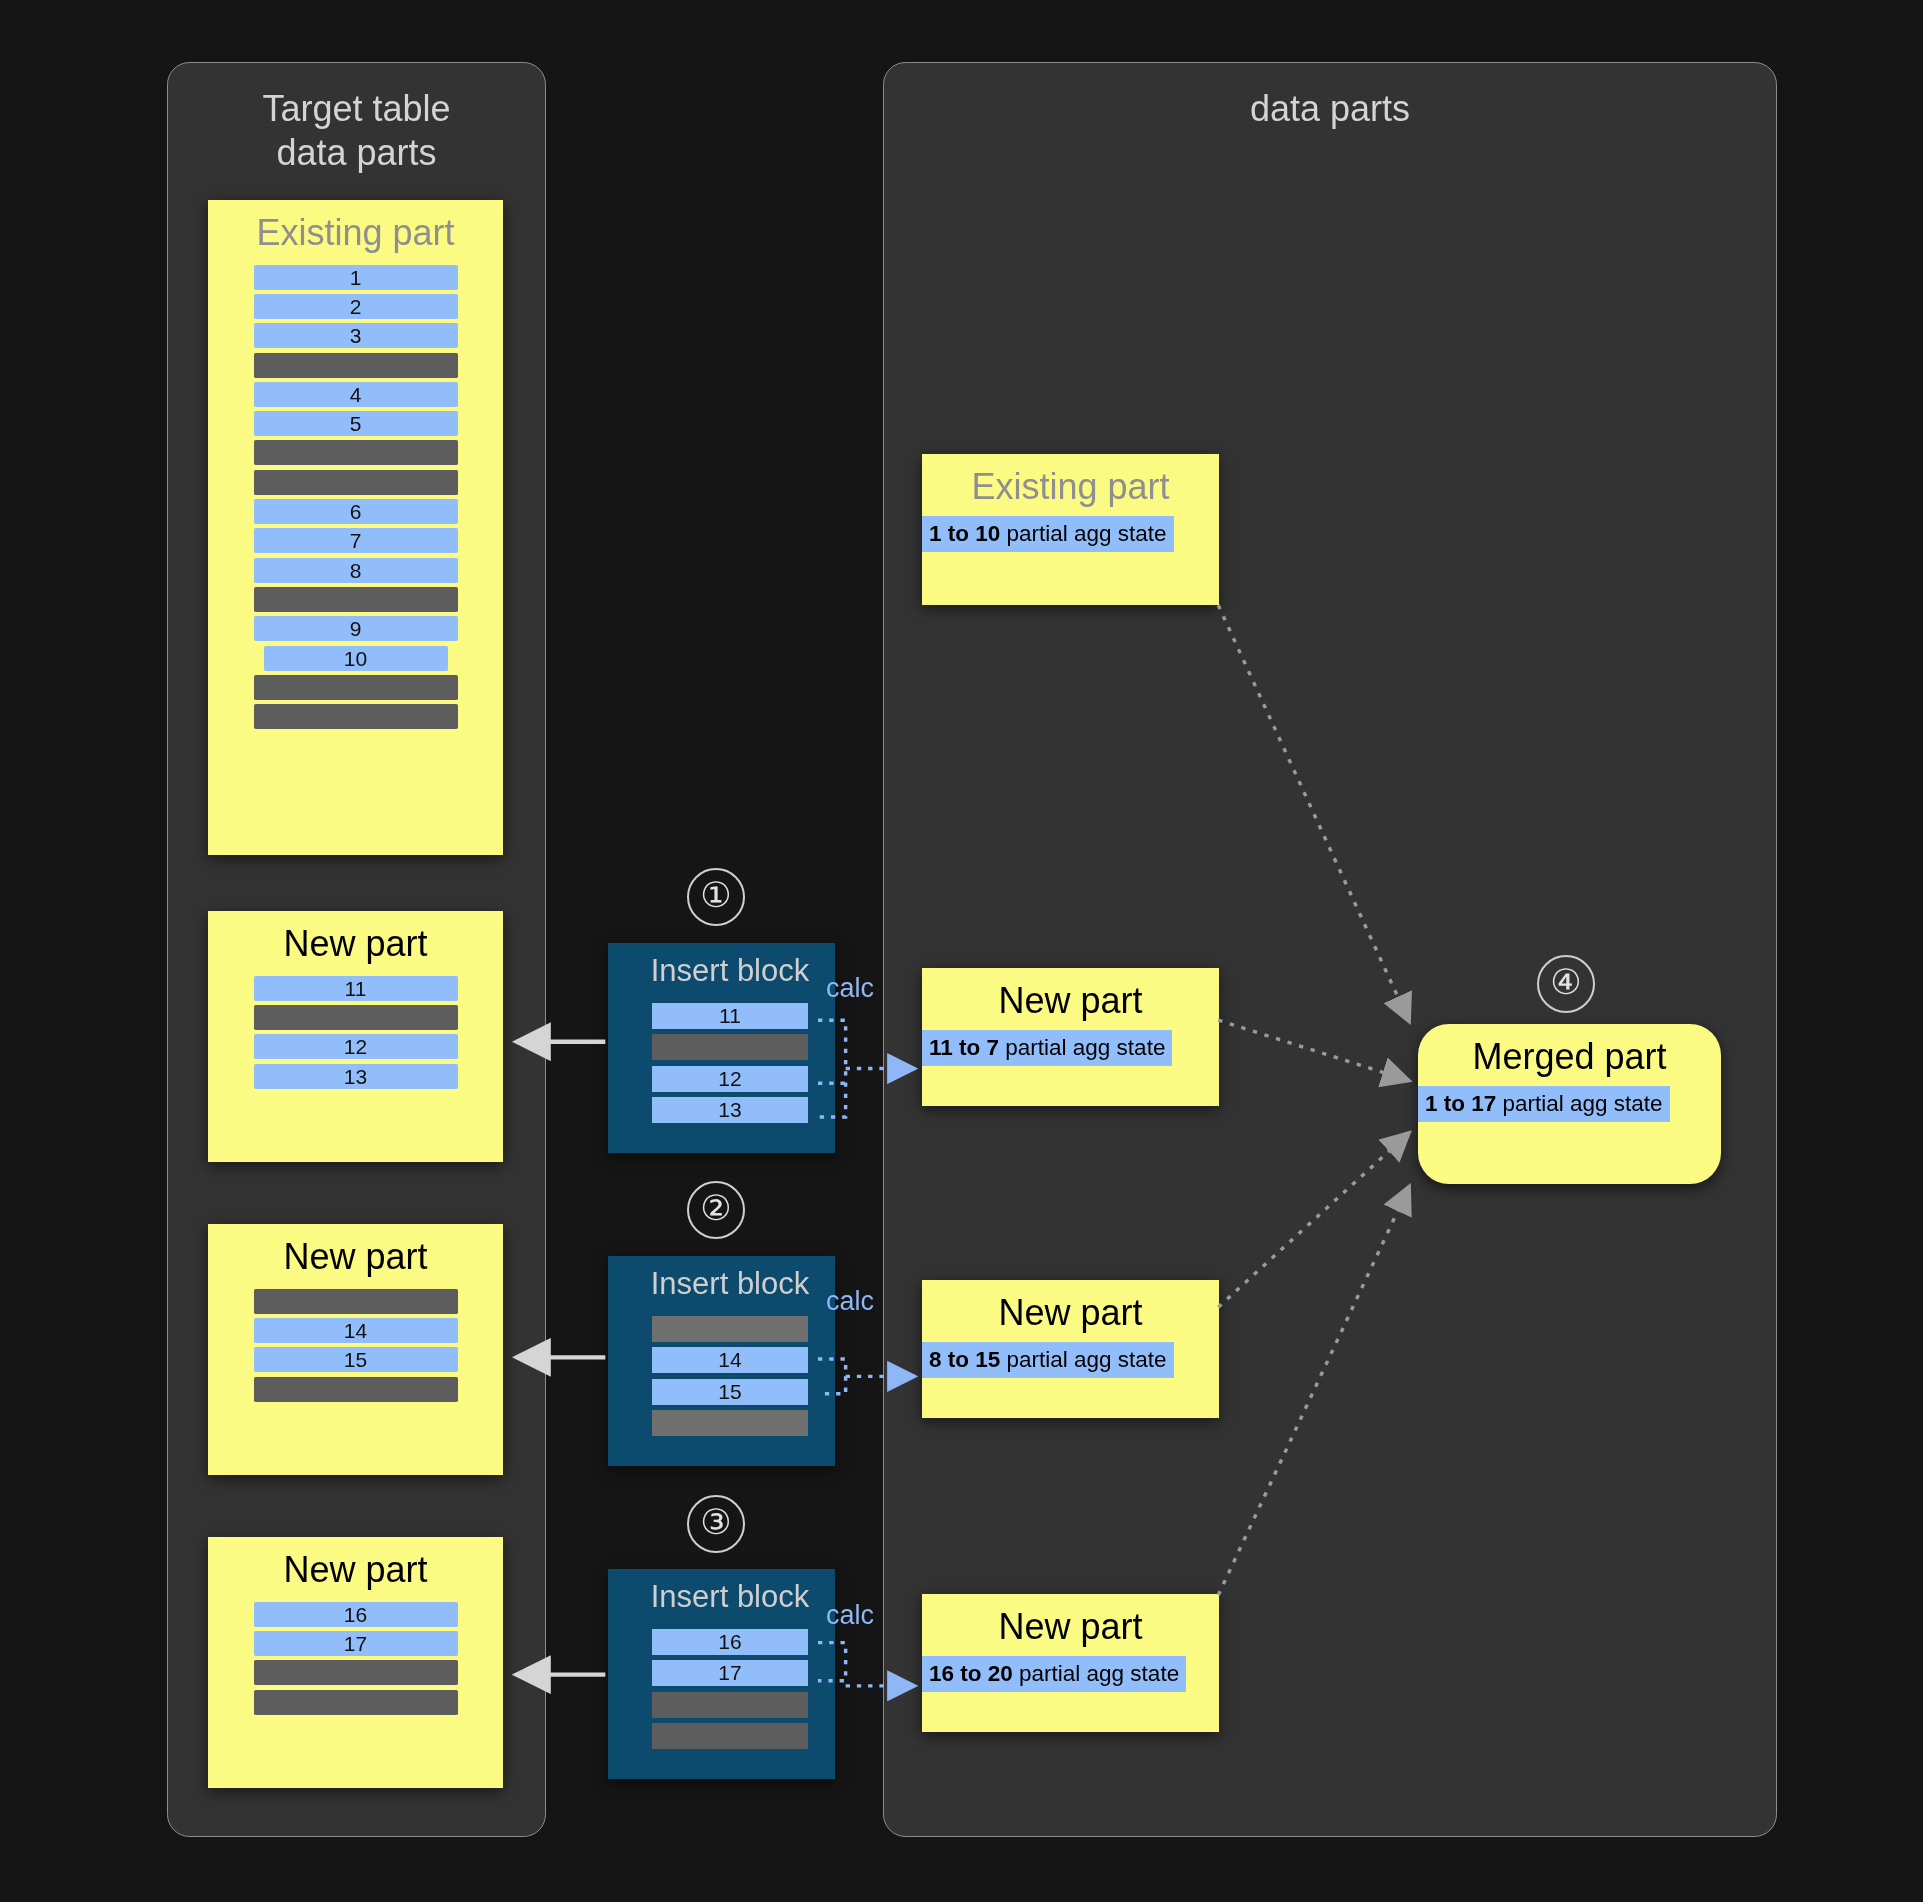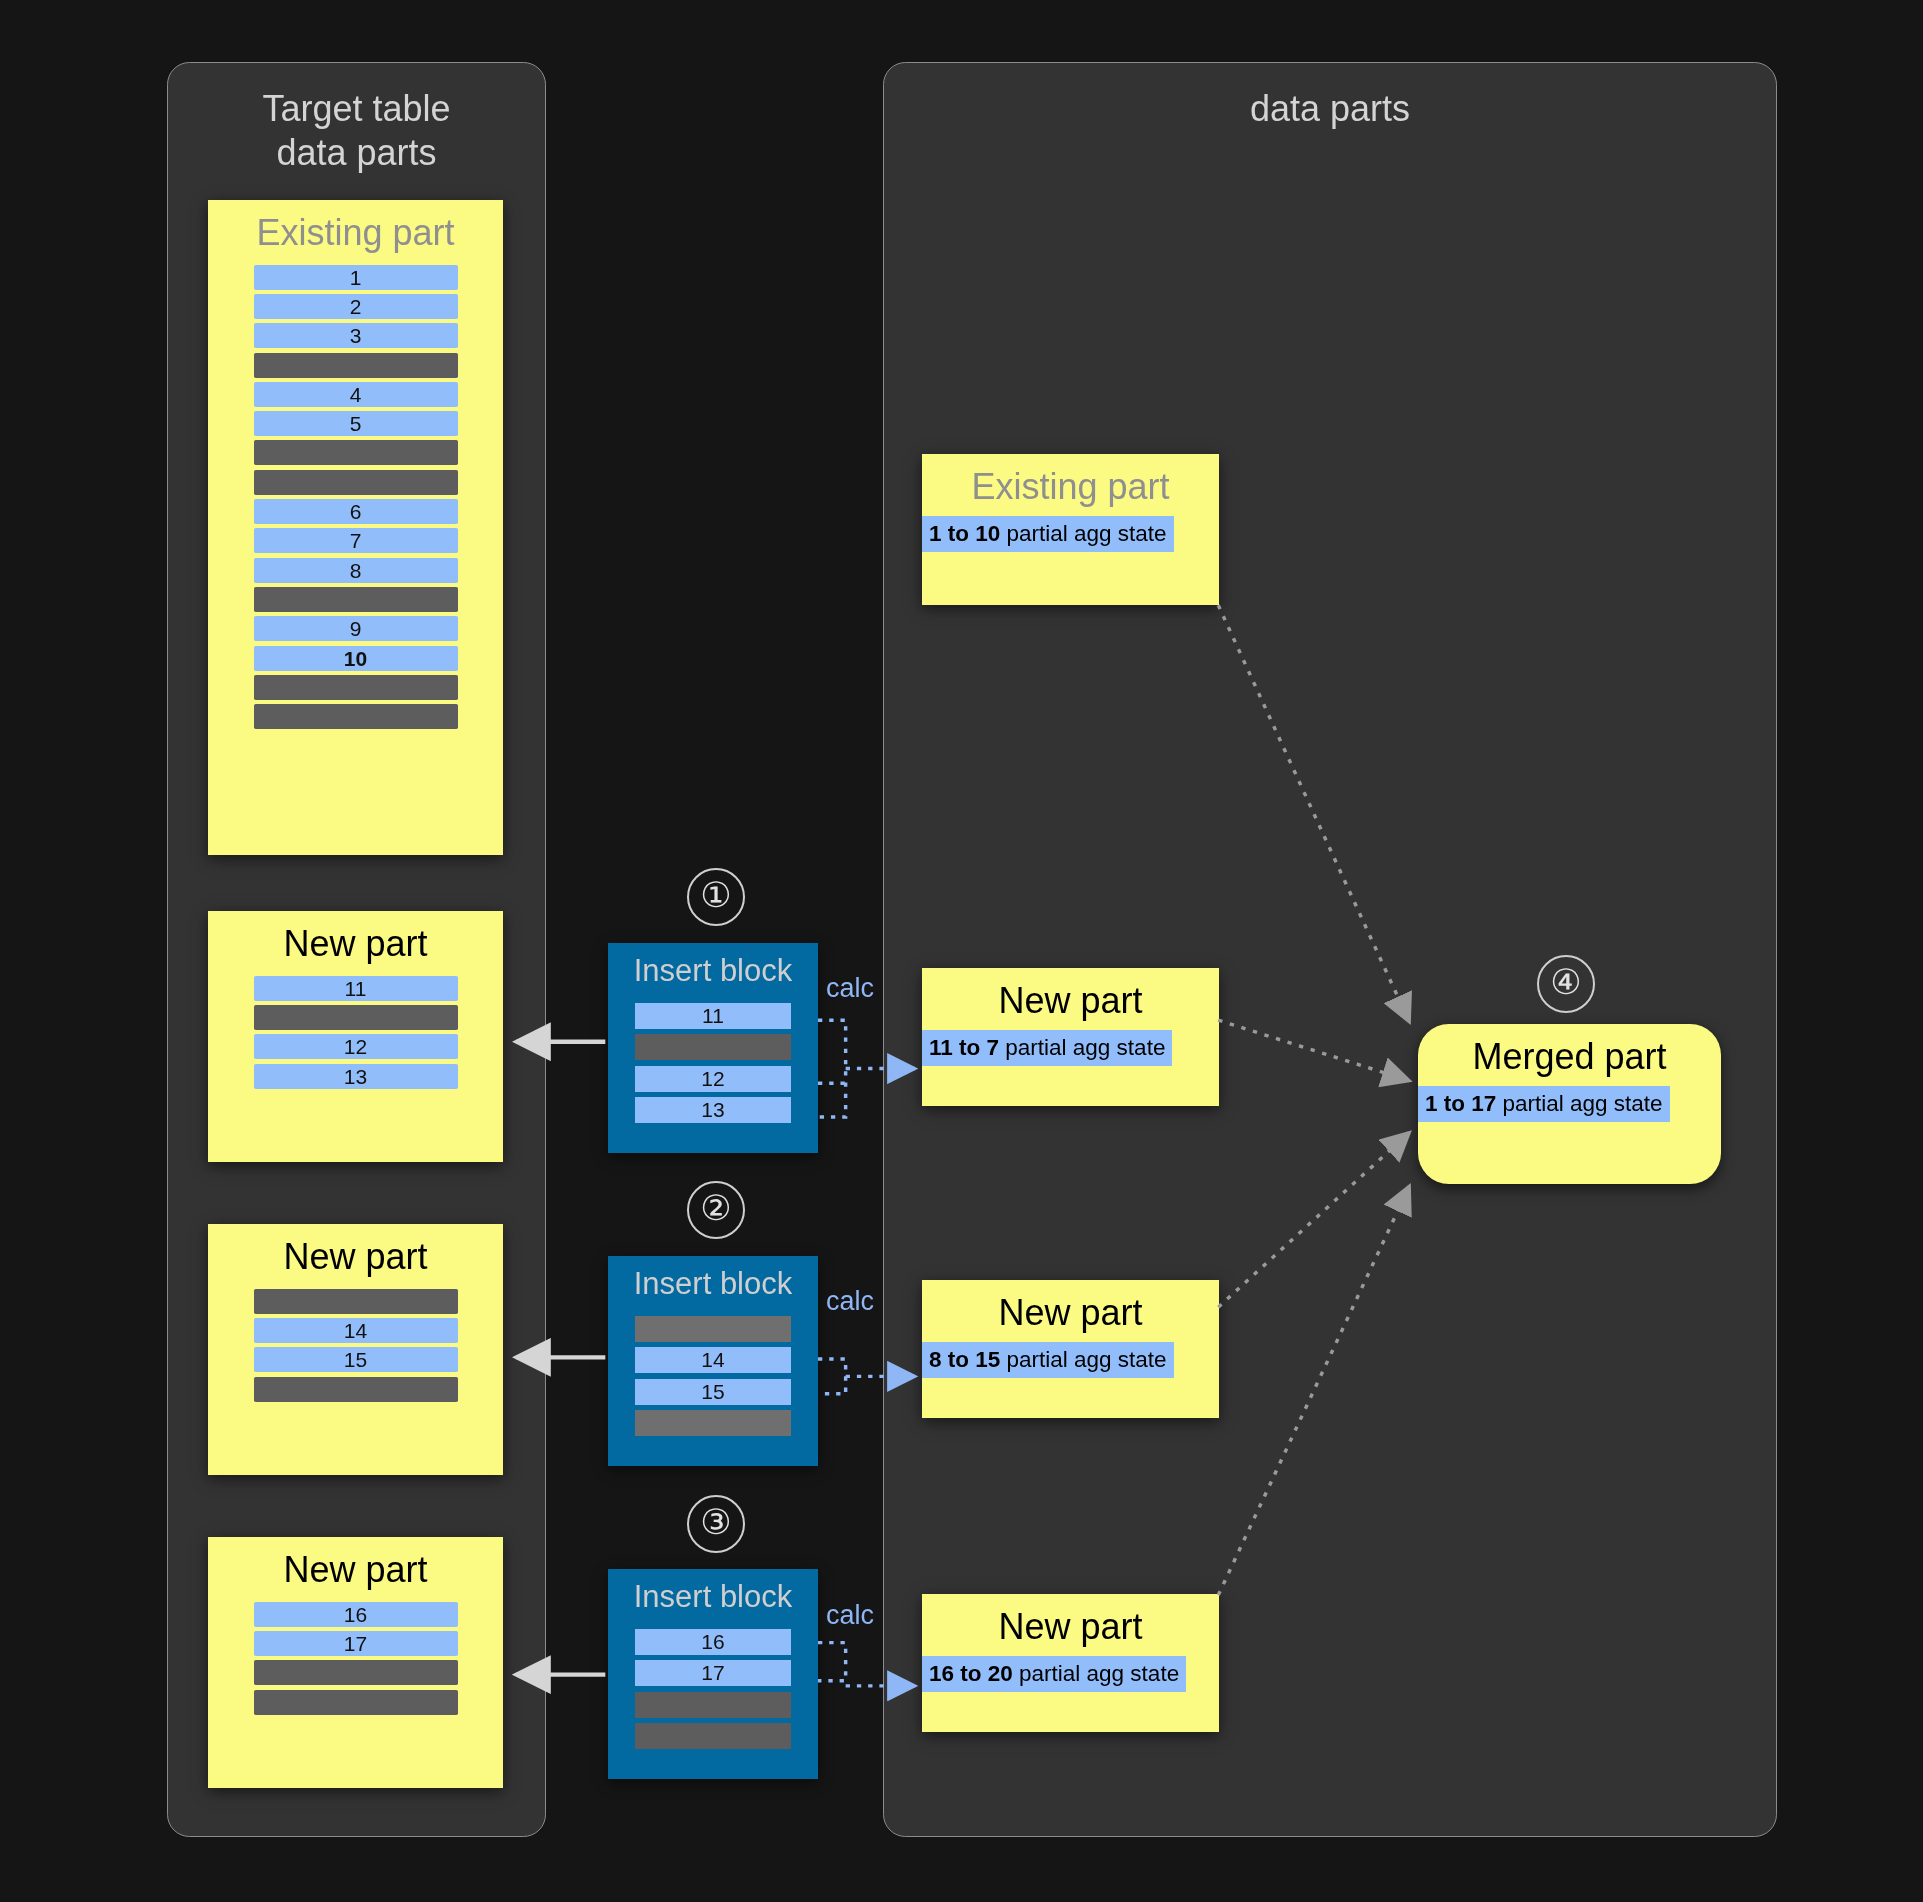--- a/index.html
+++ b/index.html
@@ -31,21 +31,21 @@
   .rows{padding:7px 0 12px 0;}
   .row{
     height:25px;margin:4.3px auto;border-radius:1.7px;
     color:#111;font-size:21px;line-height:25px;text-align:center;
   }
   .row.blue{background:#92bdfb;}
   .row.gray{background:#5d5d5d;}
 
   
   .insert-block{
-    position:absolute;background:#0369a1;box-shadow:0 4.3px 12px rgba(0,0,0,.5);
+    position:absolute;background:#0c4a6e;box-shadow:0 4.3px 12px rgba(0,0,0,.5);padding-left:17px;
   }
   .ib-title{text-align:center;color:#cfcfcf;font-size:31px;padding-top:10.4px;}
   .ib-rows{padding:8.6px 0 12px 0;}
   .ib-row{height:26px;margin:5.2px auto;color:#111;font-size:21px;line-height:26px;text-align:center;}
   .ib-row.blue{background:#92bdfb;}
   .ib-row.gray{background:#5d5d5d;}
   .ib-row.gray2{background:#6f6f6f;}
 
   
   .step{
@@ -85,21 +85,21 @@
       <div class="row gray" style="width: 204px;"></div>
       <div class="row blue" style="width: 204px;">4</div>
       <div class="row blue" style="width: 204px;">5</div>
       <div class="row gray" style="width: 204px;"></div>
       <div class="row gray" style="width: 204px;"></div>
       <div class="row blue" style="width: 204px;">6</div>
       <div class="row blue" style="width: 204px;">7</div>
       <div class="row blue" style="width: 204px;">8</div>
       <div class="row gray" style="width: 204px;"></div>
       <div class="row blue" style="width: 204px;">9</div>
-      <div class="row blue" style="width: 204px; font-weight: bold;">10</div>
+      <div class="row blue" style="width: 184px;">10</div>
       <div class="row gray" style="width: 204px;"></div>
       <div class="row gray" style="width: 204px;"></div>
     </div>
 </div>
 
 <div class="part" id="src-part-1" style="left:208px;top:911px;width:295px;height:251px;">
   <div class="part-title">New part</div>
   <div class="rows" id="src-rows-1">
       <div class="row blue" style="width: 204px;">11</div>
       <div class="row gray" style="width: 204px;"></div>

